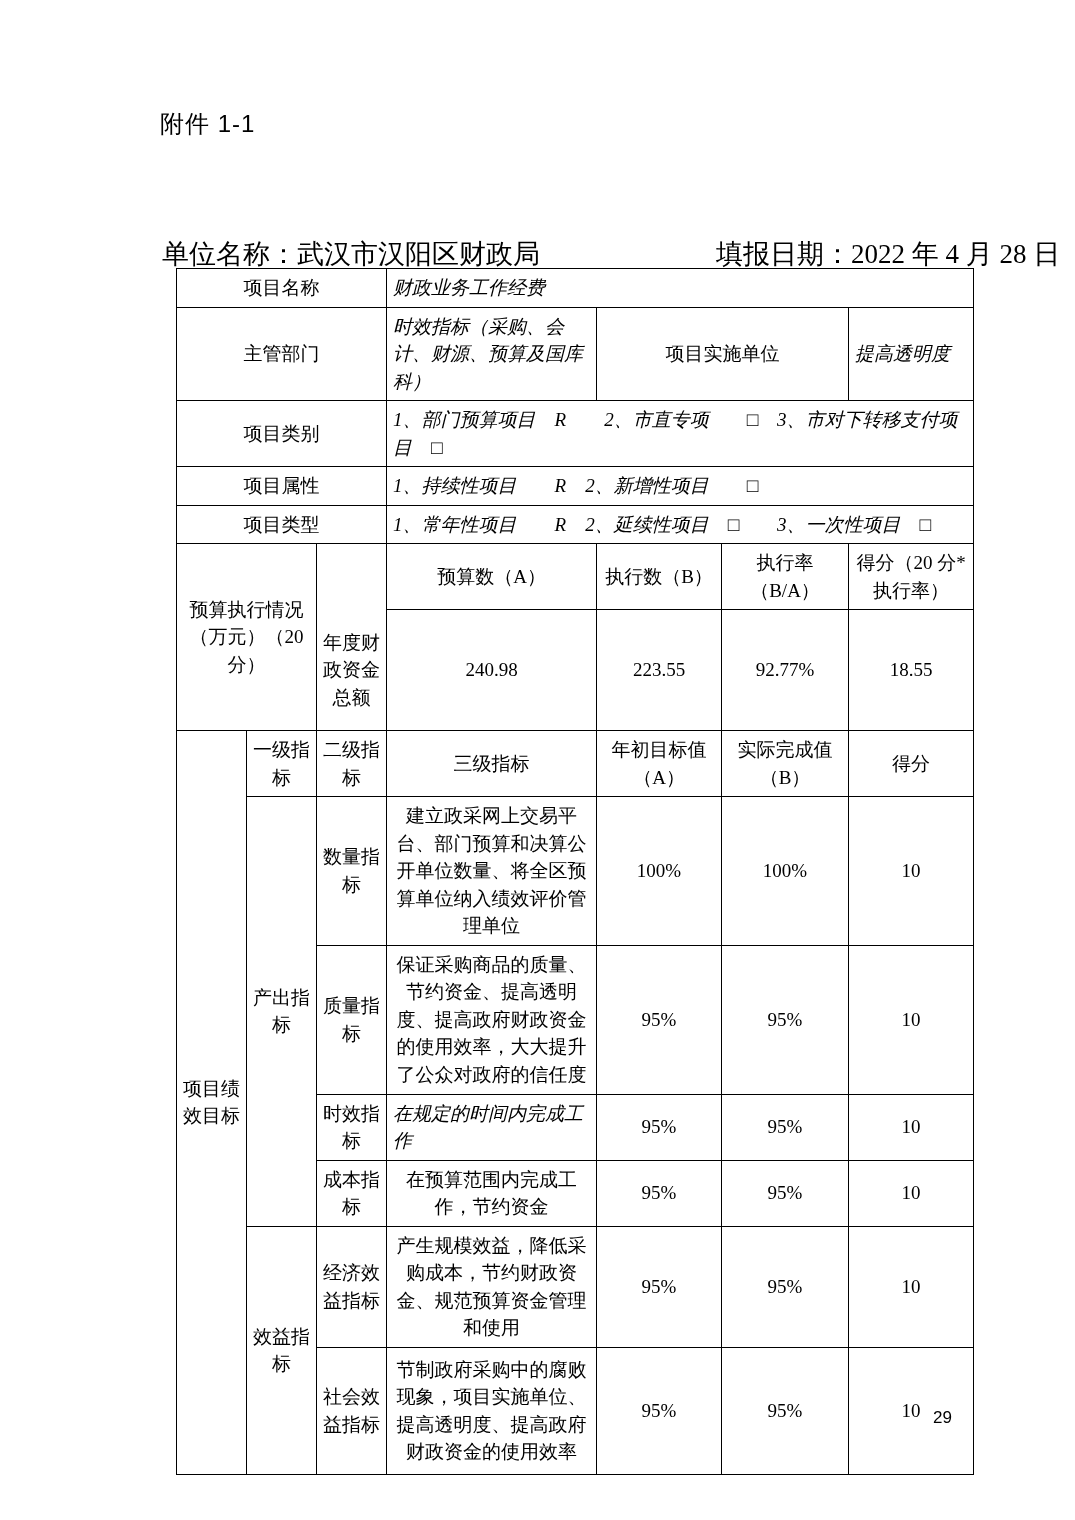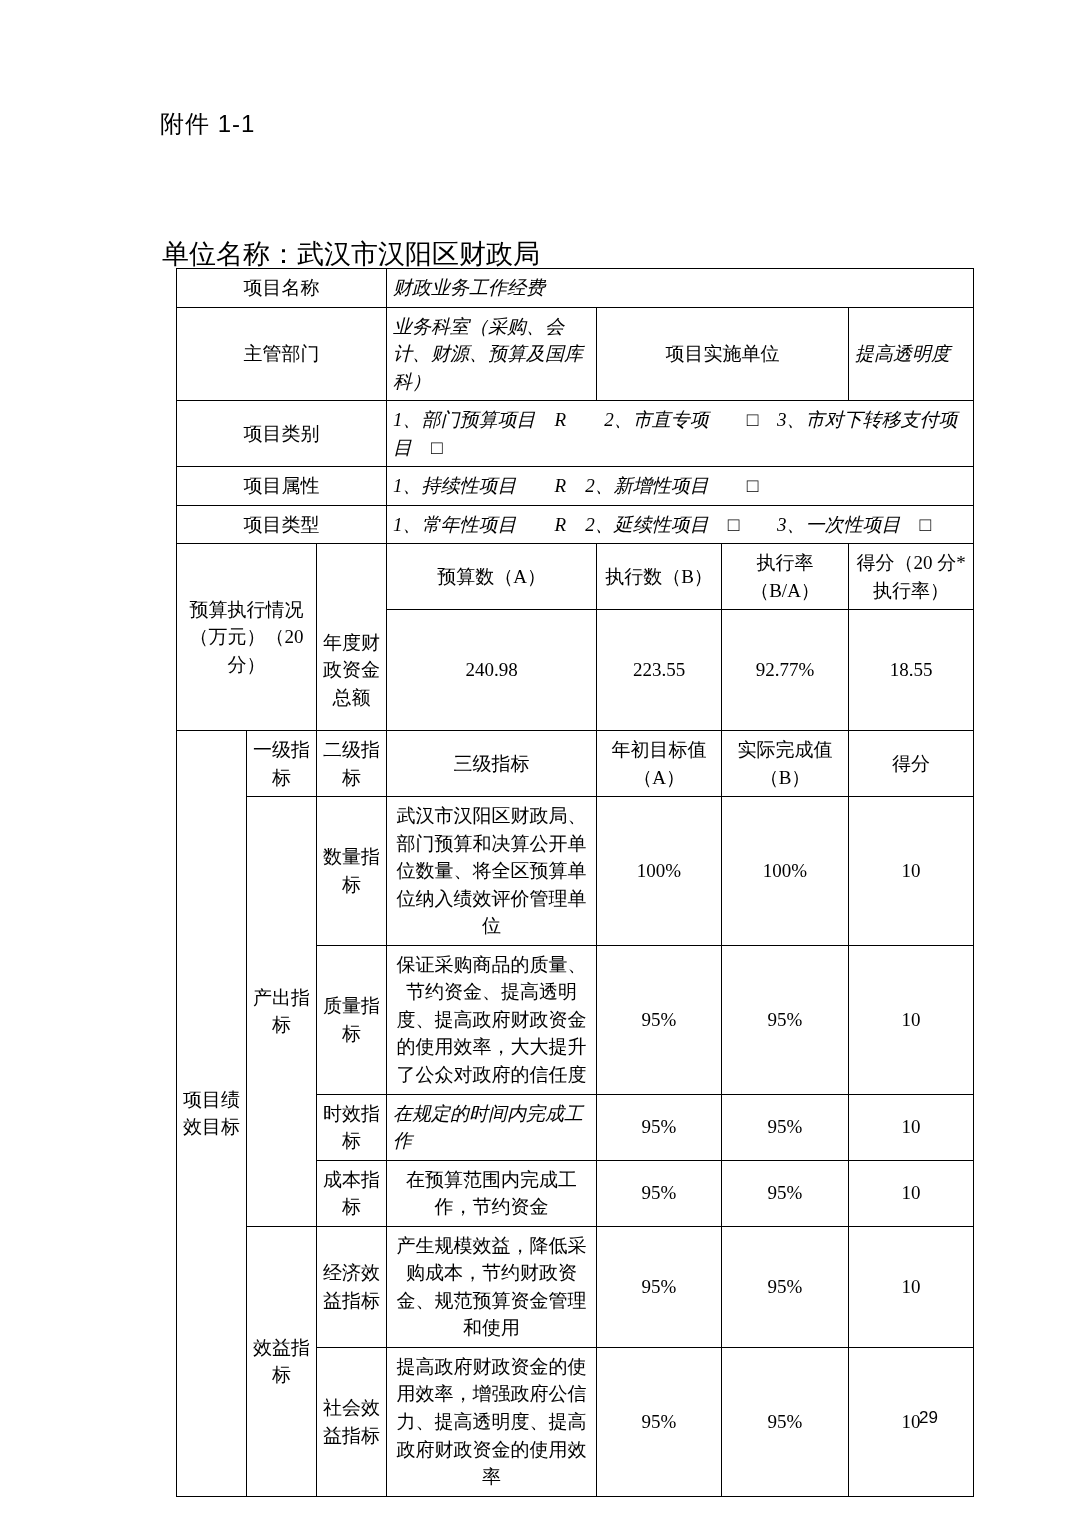--- a/index.html
+++ b/index.html
@@ -71,41 +71,44 @@
     line-height: 1.45;
   }
   .c { text-align: center; }
   .l { text-align: left; font-style: italic; }
   .vert {
     text-align: center;
     line-height: 1.3;
   }
   .page-number {
     position: absolute;
-    right: 137px;
+    right: 123px;
     top: 1408px;
     font-size: 17px;
     font-family: "Liberation Sans", sans-serif;
   }
   .cellpad-lr { padding-left: 10px; padding-right: 10px; }
   .ind-label {
     letter-spacing: 0px;
   }
 </style>
 </head>
 <body>
 
 <div class="page">
 
   <div class="attachment-label">附件 1-1</div>
 
 
   <div class="meta-row">
     <div class="meta-unit">
       <span>单位名称：</span><span>武汉市汉阳区财政局</span>
+    </div>
+    <div class="meta-date">
+      <span>填报日期：</span><span>2022 年 4 月 28 日</span>
     </div>
   </div>
 
   <table class="main">
     <colgroup>
       <col style="width:70px">
       <col style="width:70px">
       <col style="width:70px">
       <col style="width:210px">
       <col style="width:125px">
@@ -114,21 +117,21 @@
     </colgroup>
     <tbody>
 
       <tr>
         <td class="c" colspan="3">项目名称</td>
         <td class="l cellpad-lr" colspan="4">财政业务工作经费</td>
       </tr>
 
       <tr>
         <td class="c" colspan="3">主管部门</td>
-        <td class="l cellpad-lr">业务科室（采购、会计、财源、预算及国库科）</td>
+        <td class="l cellpad-lr">时效指标（采购、会计、财源、预算及国库科）</td>
         <td class="c" colspan="2">项目实施单位</td>
         <td class="l cellpad-lr">提高透明度</td>
       </tr>
 
       <tr>
         <td class="c" colspan="3">项目类别</td>
         <td class="l cellpad-lr" colspan="4">1、部门预算项目　R　　2、市直专项　　□　3、市对下转移支付项目　□</td>
       </tr>
 
       <tr>
@@ -164,21 +167,21 @@
         <td class="c">二级指标</td>
         <td class="c">三级指标</td>
         <td class="c">年初目标值（A）</td>
         <td class="c">实际完成值（B）</td>
         <td class="c">得分</td>
       </tr>
 
       <tr>
         <td class="vert ind-label" rowspan="4">产出指标</td>
         <td class="vert">数量指标</td>
-        <td class="c" style="height:110px">武汉市汉阳区财政局、部门预算和决算公开单位数量、将全区预算单位纳入绩效评价管理单位</td>
+        <td class="c" style="height:110px">建立政采网上交易平台、部门预算和决算公开单位数量、将全区预算单位纳入绩效评价管理单位</td>
         <td class="c">100%</td>
         <td class="c">100%</td>
         <td class="c">10</td>
       </tr>
 
       <tr>
         <td class="vert">质量指标</td>
         <td class="c" style="height:136px">保证采购商品的质量、节约资金、提高透明度、提高政府财政资金的使用效率，大大提升了公众对政府的信任度</td>
         <td class="c">95%</td>
         <td class="c">95%</td>
@@ -205,21 +208,21 @@
         <td class="vert ind-label" rowspan="2">效益指标</td>
         <td class="vert">经济效益指标</td>
         <td class="c" style="height:90px">产生规模效益，降低采购成本，节约财政资金、规范预算资金管理和使用</td>
         <td class="c">95%</td>
         <td class="c">95%</td>
         <td class="c">10</td>
       </tr>
 
       <tr>
         <td class="vert">社会效益指标</td>
-        <td class="c" style="height:116px">提高政府财政资金的使用效率，增强政府公信力、提高透明度、提高政府财政资金的使用效率</td>
+        <td class="c" style="height:116px">节制政府采购中的腐败现象，项目实施单位、提高透明度、提高政府财政资金的使用效率</td>
         <td class="c">95%</td>
         <td class="c">95%</td>
         <td class="c">10</td>
       </tr>
     </tbody>
   </table>
 
   <div class="page-number">29</div>
 </div>
 

